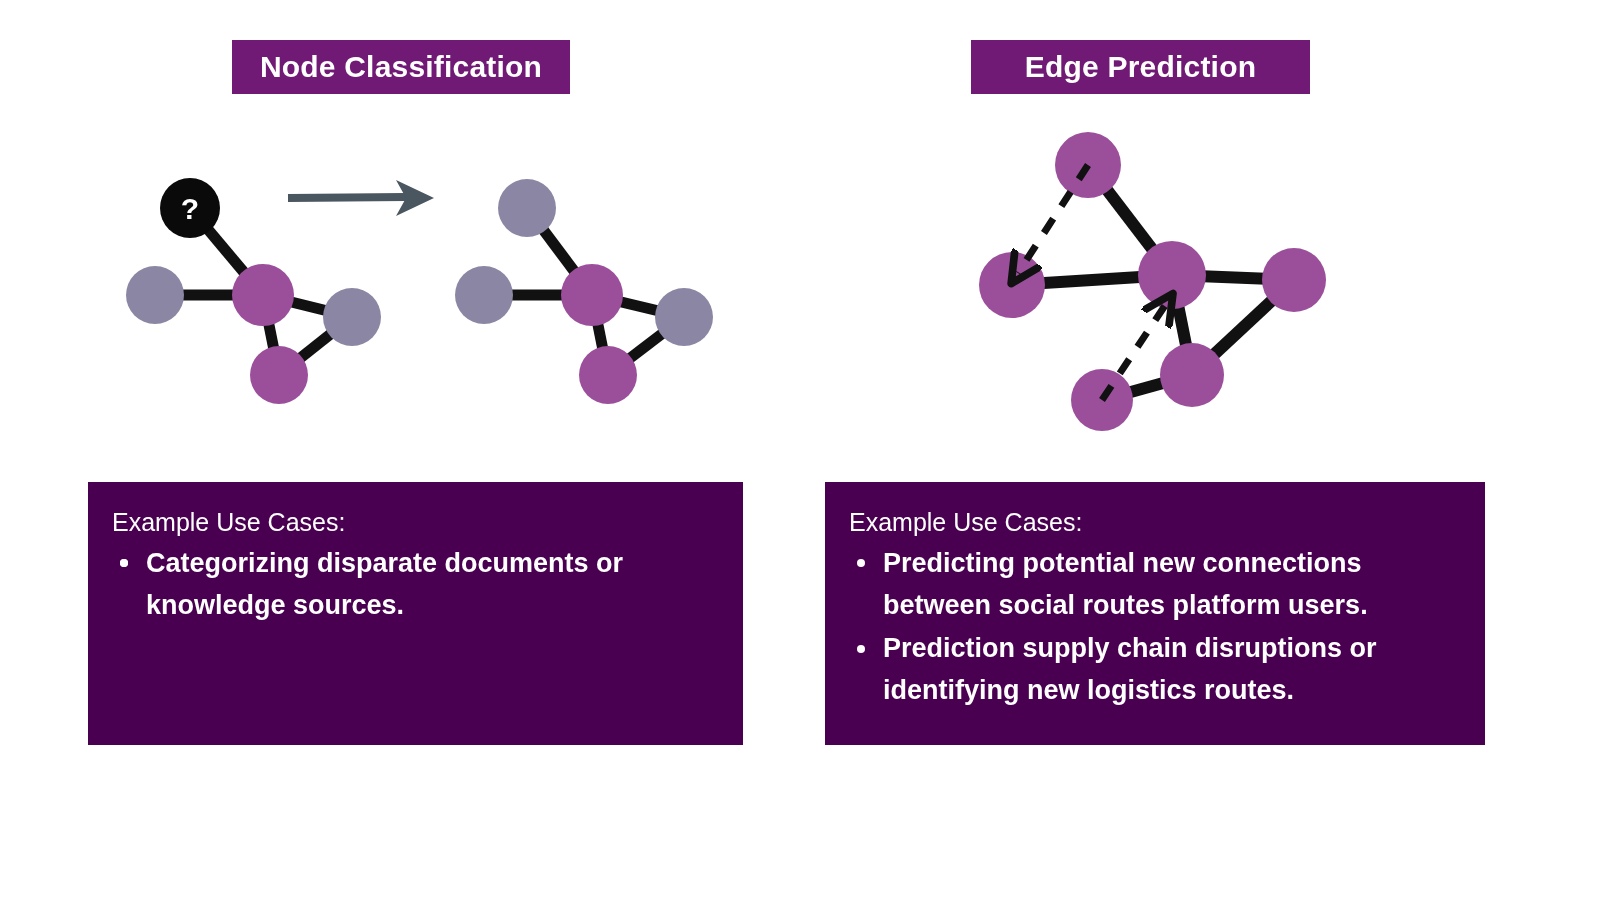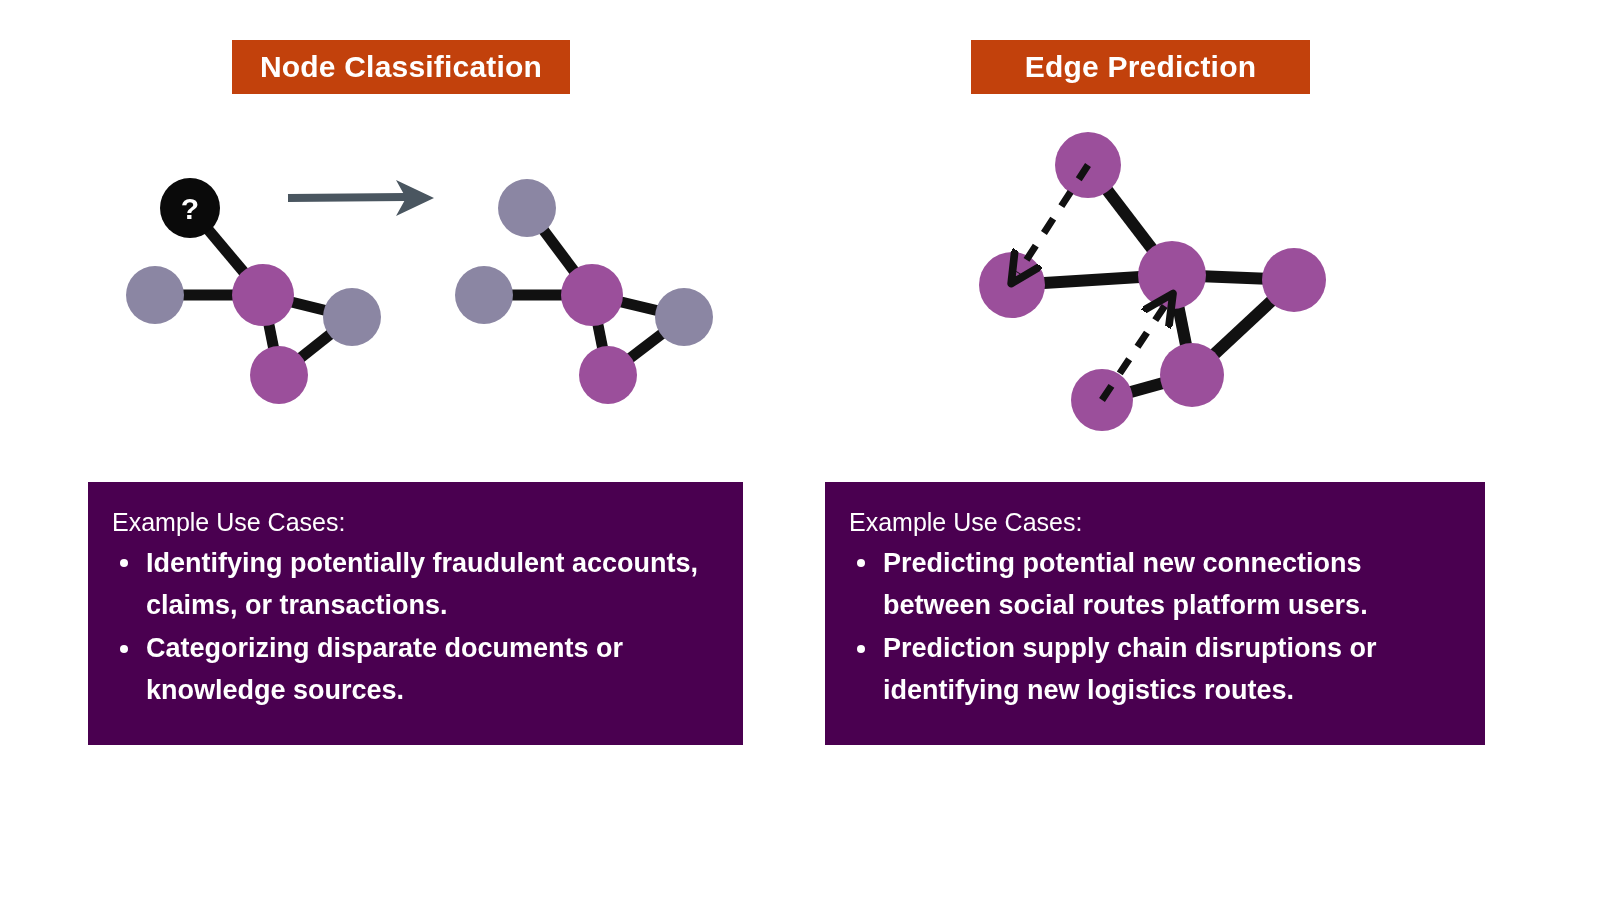--- a/index.html
+++ b/index.html
@@ -21,21 +21,21 @@
     position: absolute;
     top: 0;
     height: 900px;
   }
   #panel-left  { left: 0px;   width: 800px; }
   #panel-right { left: 800px; width: 800px; }
 
   
   .title-banner {
     position: absolute;
-    background: #c2410c;
+    background: #701a75;
     color: #ffffff;
     font-size: 30px;
     font-weight: bold;
     letter-spacing: 0.2px;
     display: flex;
     align-items: center;
     justify-content: center;
     box-sizing: border-box;
     padding: 0 24px;
   }
@@ -157,21 +157,20 @@
         <circle cx="592" cy="185" r="31" fill="#9B4F9B"></circle>
       </g>
     </g>
   </svg>
 
   <div class="usecase-box" id="usecase-left">
     <p class="usecase-heading">Example Use Cases:</p>
     <ul class="usecase-list">
       <li>
         <span class="bullet-dot"></span>
-        <span>Identifying potentially fraudulent accounts, claims, or transactions.</span>
       </li>
       <li>
         <span class="bullet-dot"></span>
         <span>Categorizing disparate documents or knowledge sources.</span>
       </li>
     </ul>
   </div>
 </div>
 
 <div class="panel" id="panel-right">

